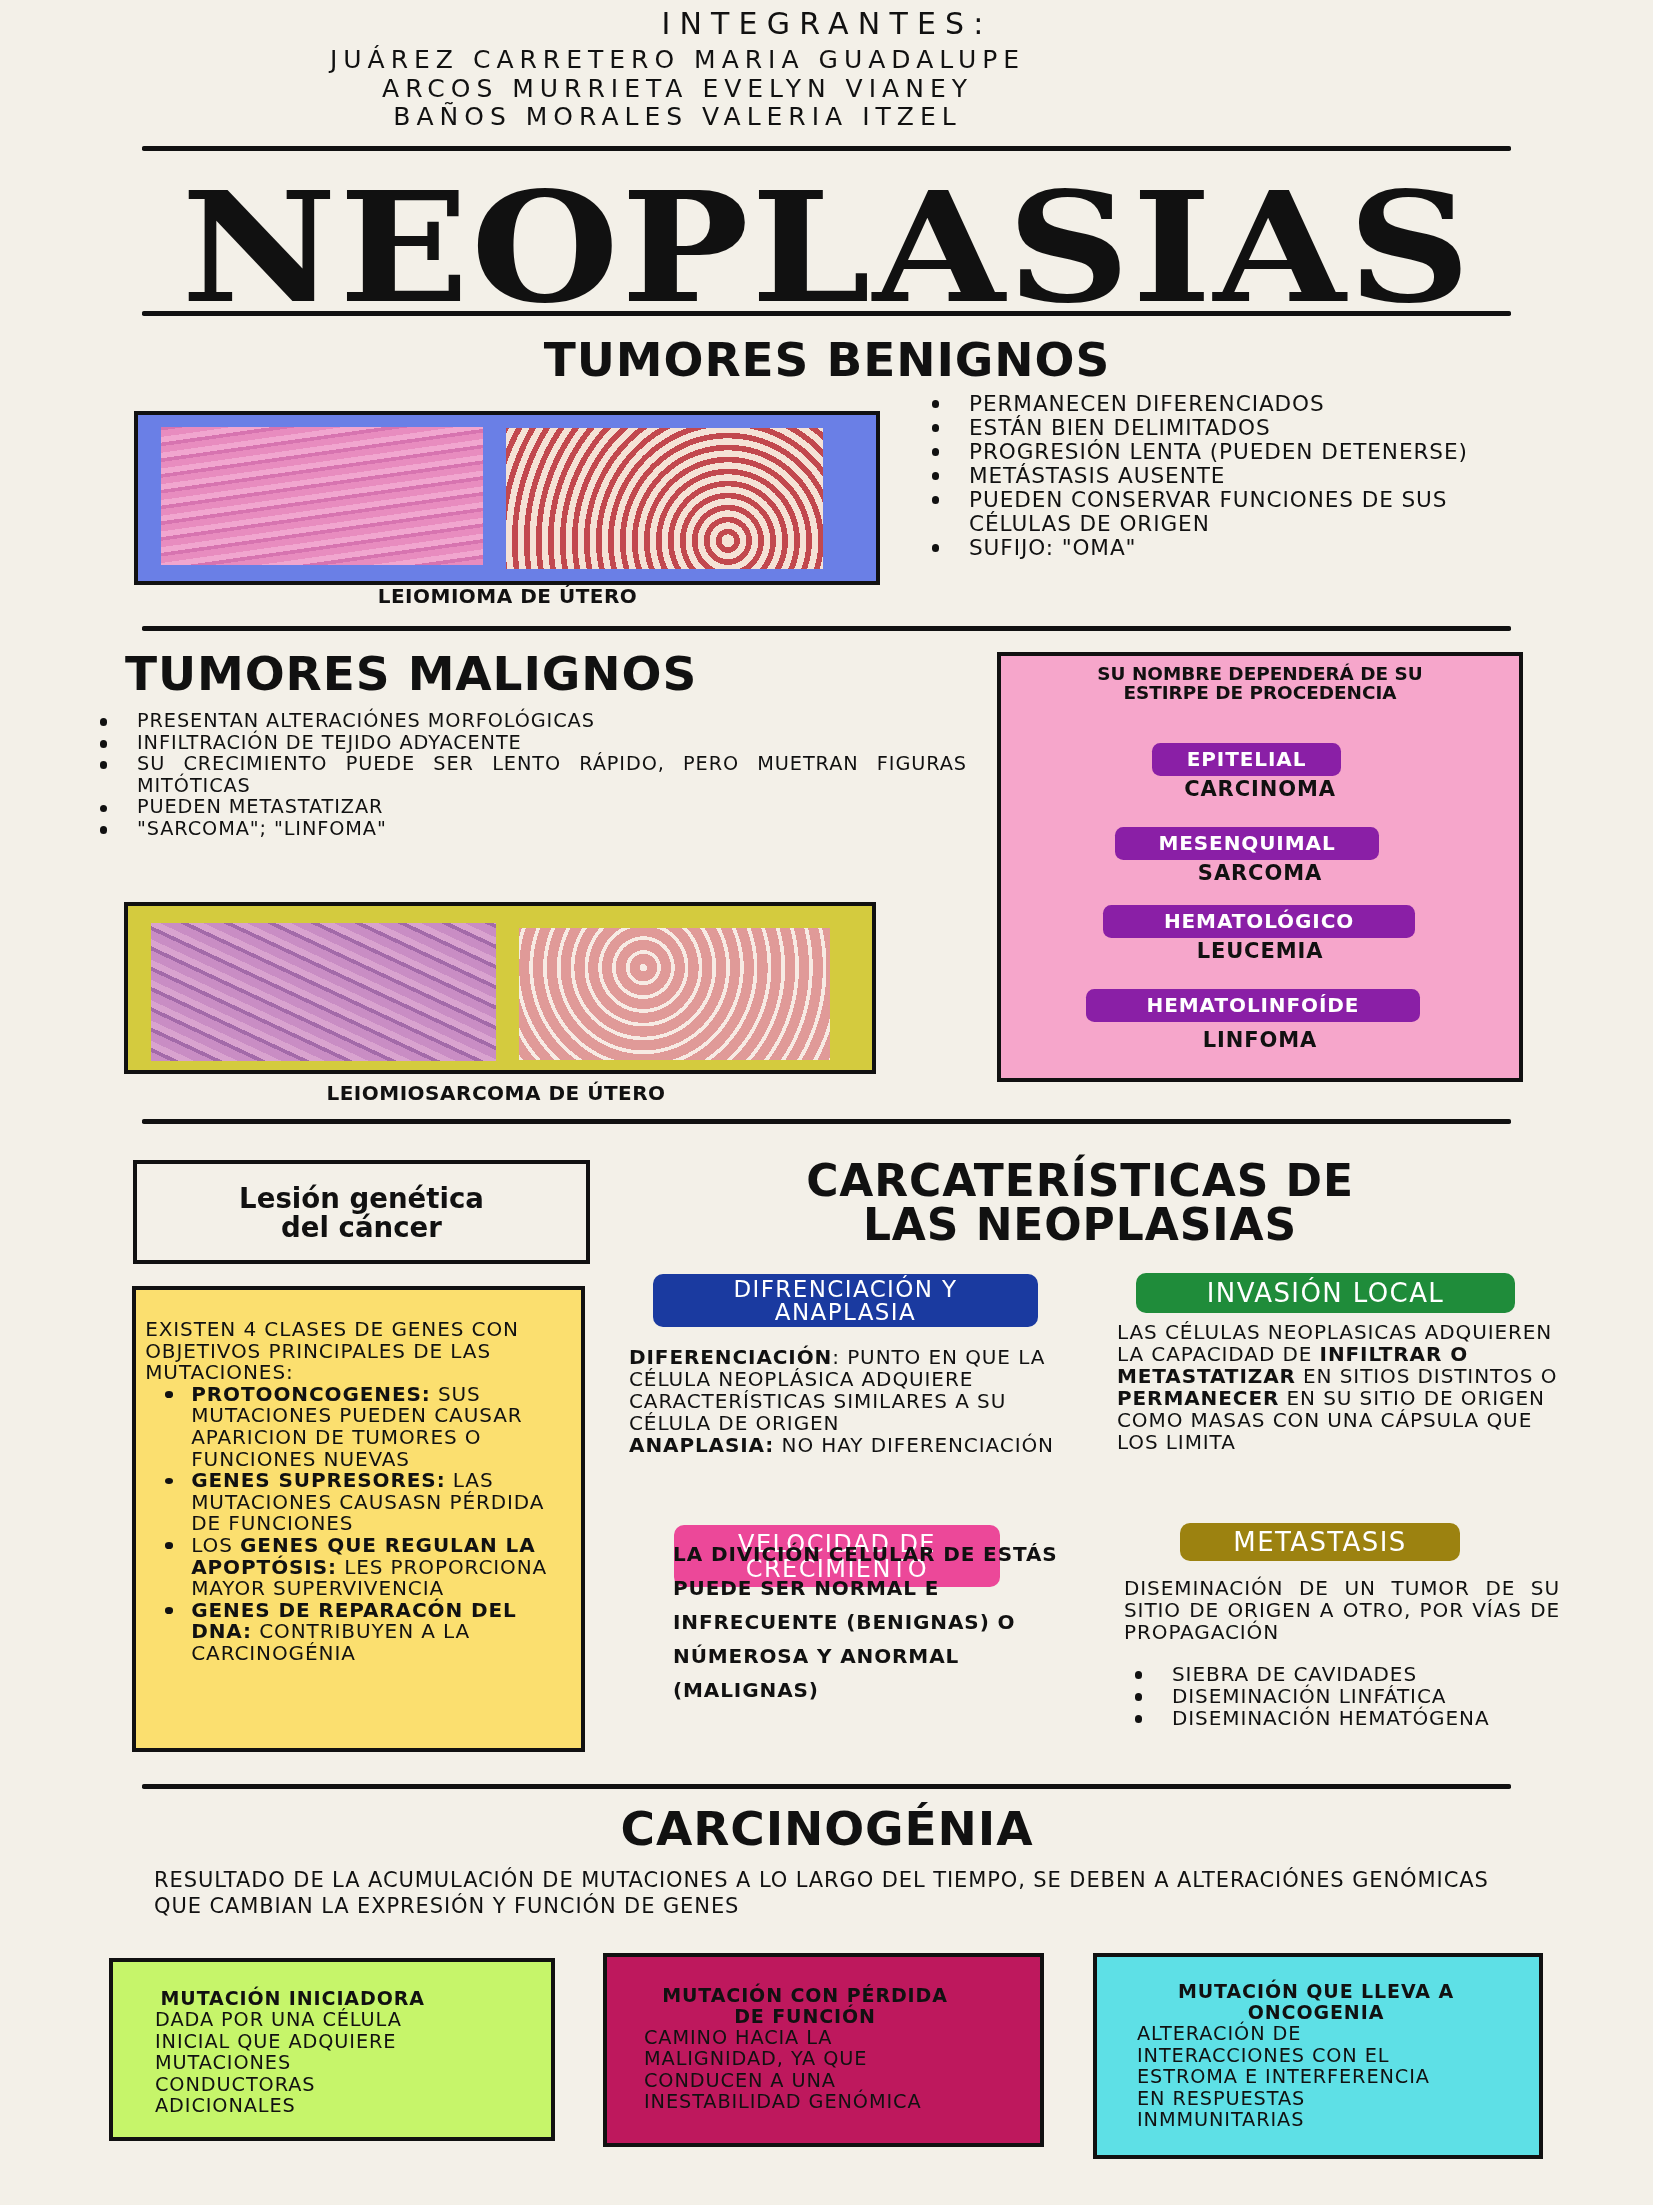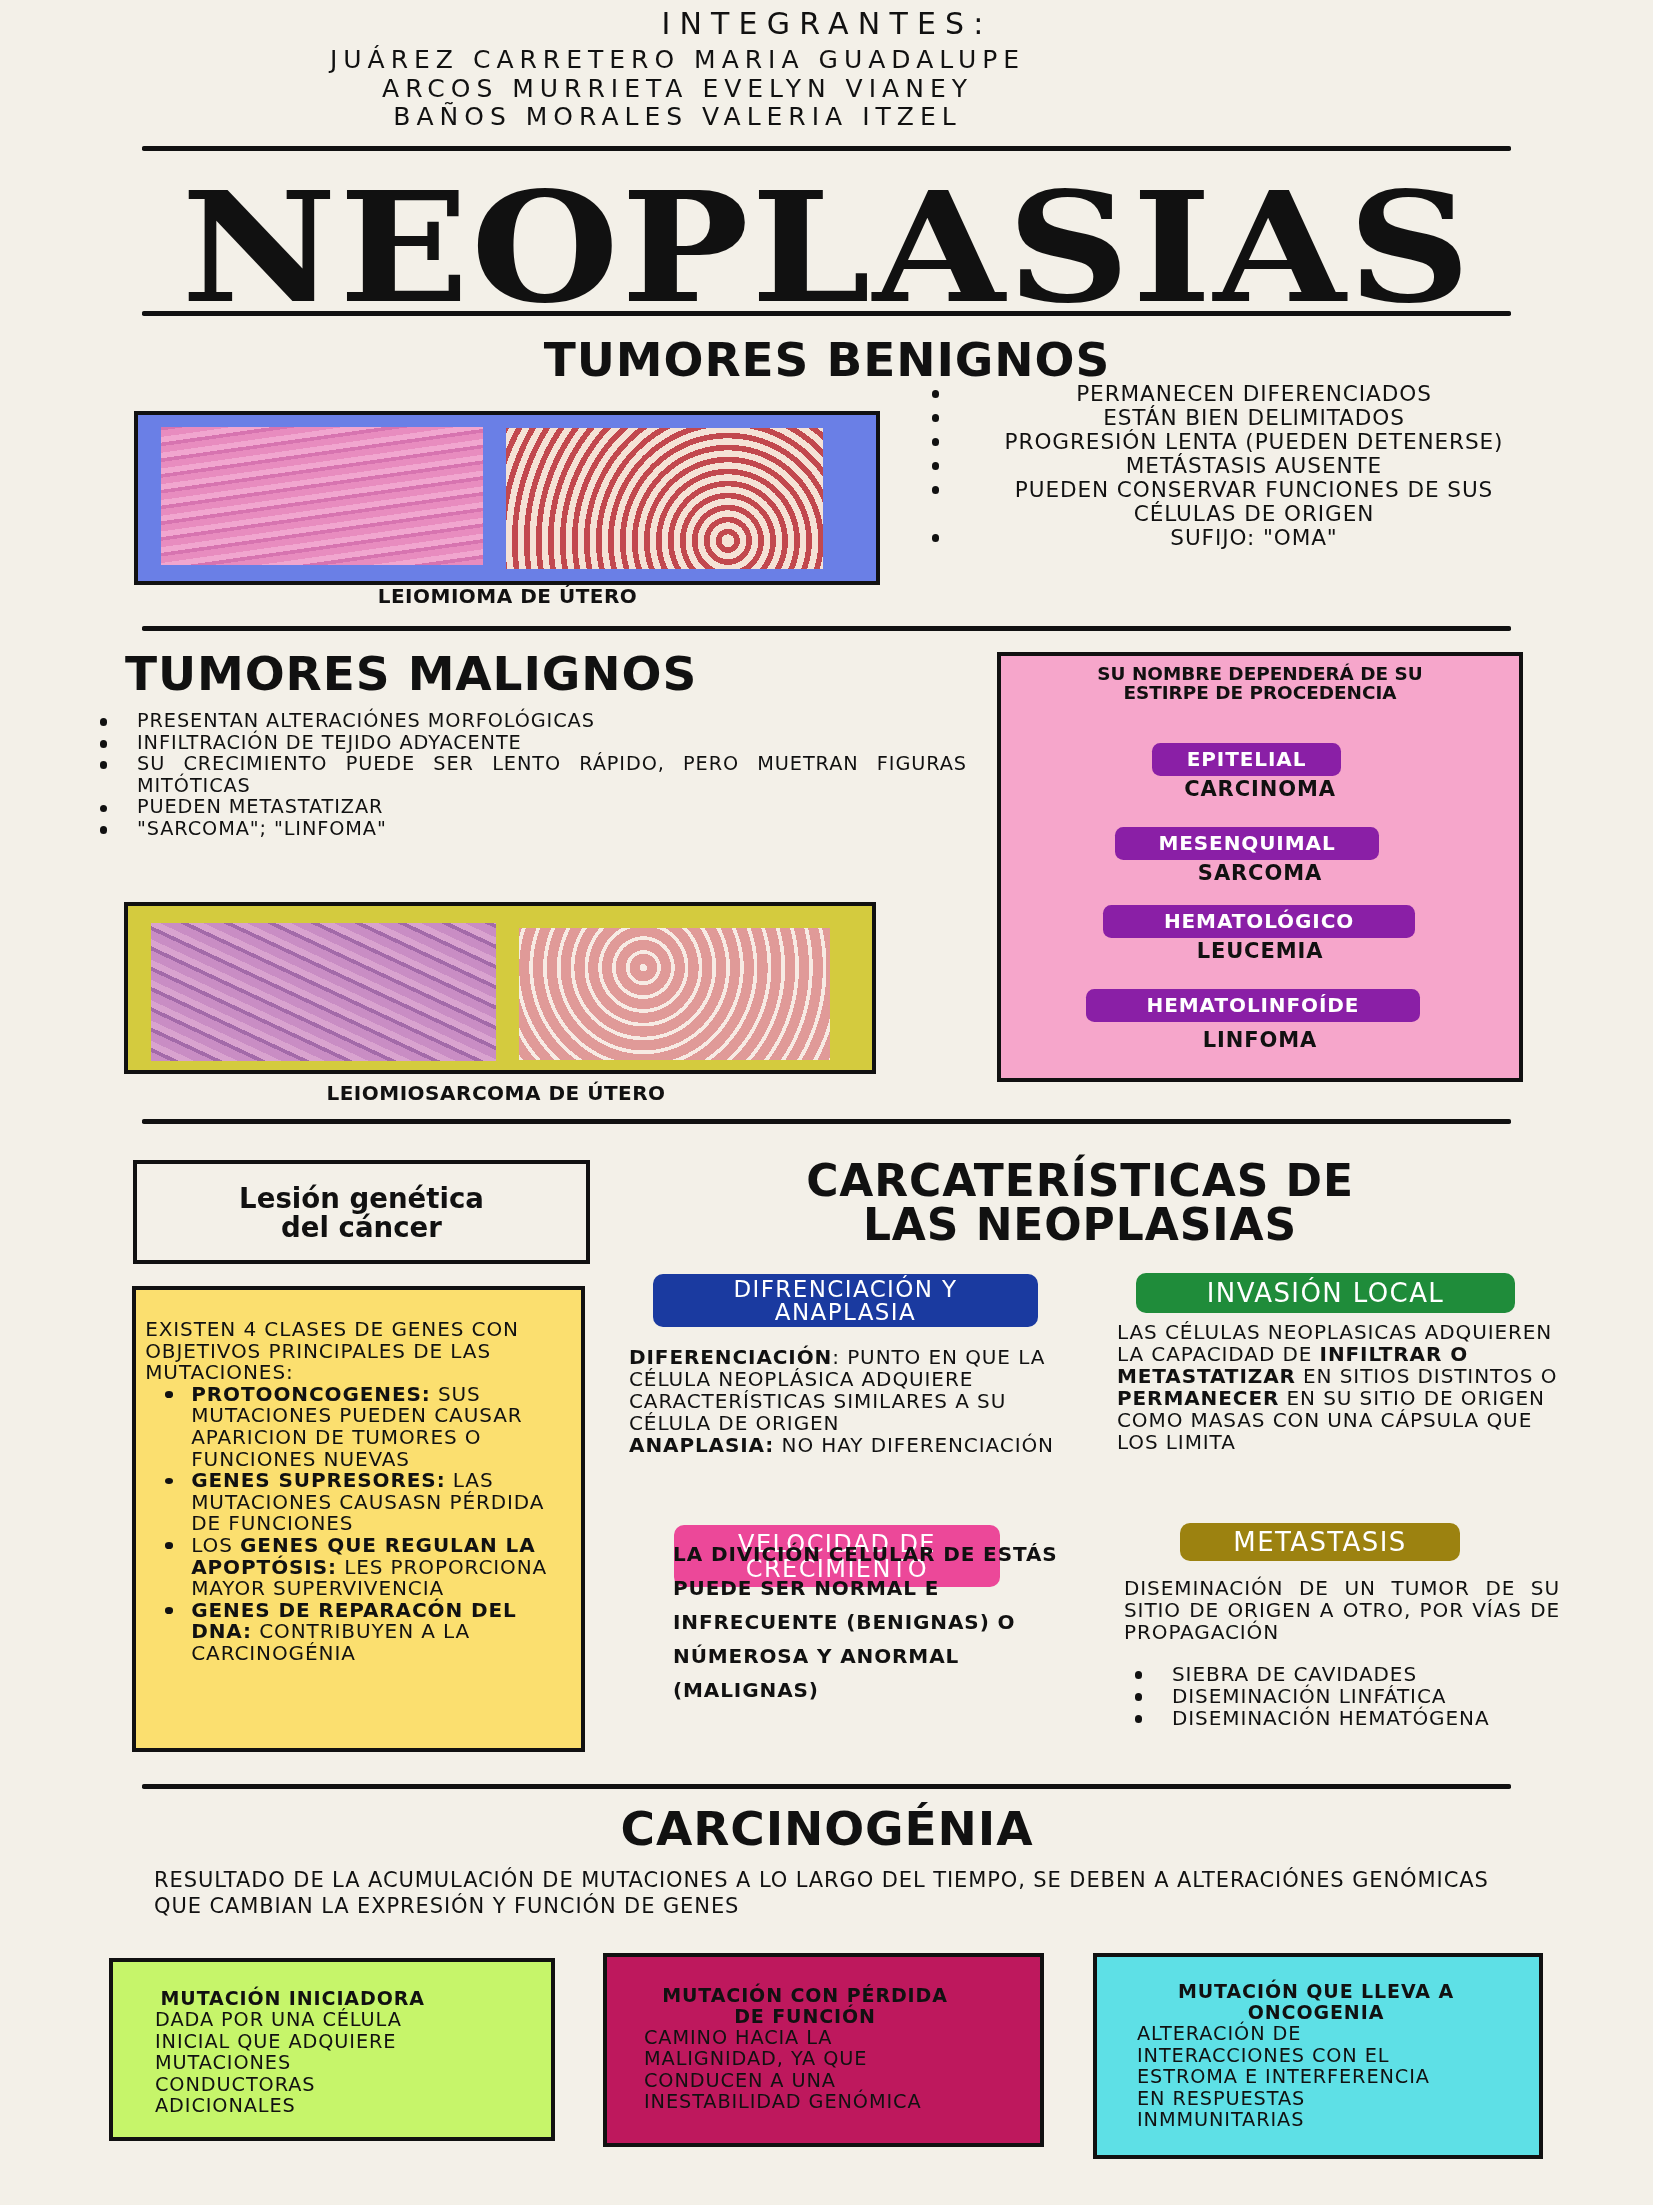--- a/index.html
+++ b/index.html
@@ -61,21 +61,21 @@
 <div class="abs center h2" style="left:0;width:1654px;top:334px;">TUMORES BENIGNOS</div>
 
 <div class="abs imgbox" style="left:134px;top:411px;width:738px;height:166px;background:#6a7fe6;">
   <div class="tissue" style="left:23px;top:12px;width:322px;height:138px;
        background:repeating-linear-gradient(-8deg,#e88cbf 0 6.4px,#d774b0 6.4px 10px,#f1a6cf 10px 15.6px);"></div>
   <div class="tissue" style="left:368px;top:13px;width:317px;height:141px;
        background:repeating-radial-gradient(circle at 70% 80%,#f5e2d6 0 6.4px,#c2484e 6.4px 12px);"></div>
 </div>
 <div class="abs center caption" style="left:134px;width:747px;top:584px;">LEIOMIOMA DE ÚTERO</div>
 
-<ul class="abs bullets" style="left:928px;top:382px;width:611px;text-align:center;">
+<ul class="abs bullets" style="left:928px;top:392px;width:611px;">
   <li>PERMANECEN DIFERENCIADOS</li>
   <li>ESTÁN BIEN DELIMITADOS</li>
   <li>PROGRESIÓN LENTA (PUEDEN DETENERSE)</li>
   <li>METÁSTASIS AUSENTE</li>
   <li>PUEDEN CONSERVAR FUNCIONES DE SUS CÉLULAS DE ORIGEN</li>
   <li>SUFIJO: "OMA"</li>
 </ul>
 
 <div class="hr" style="top:626px"></div>
 

